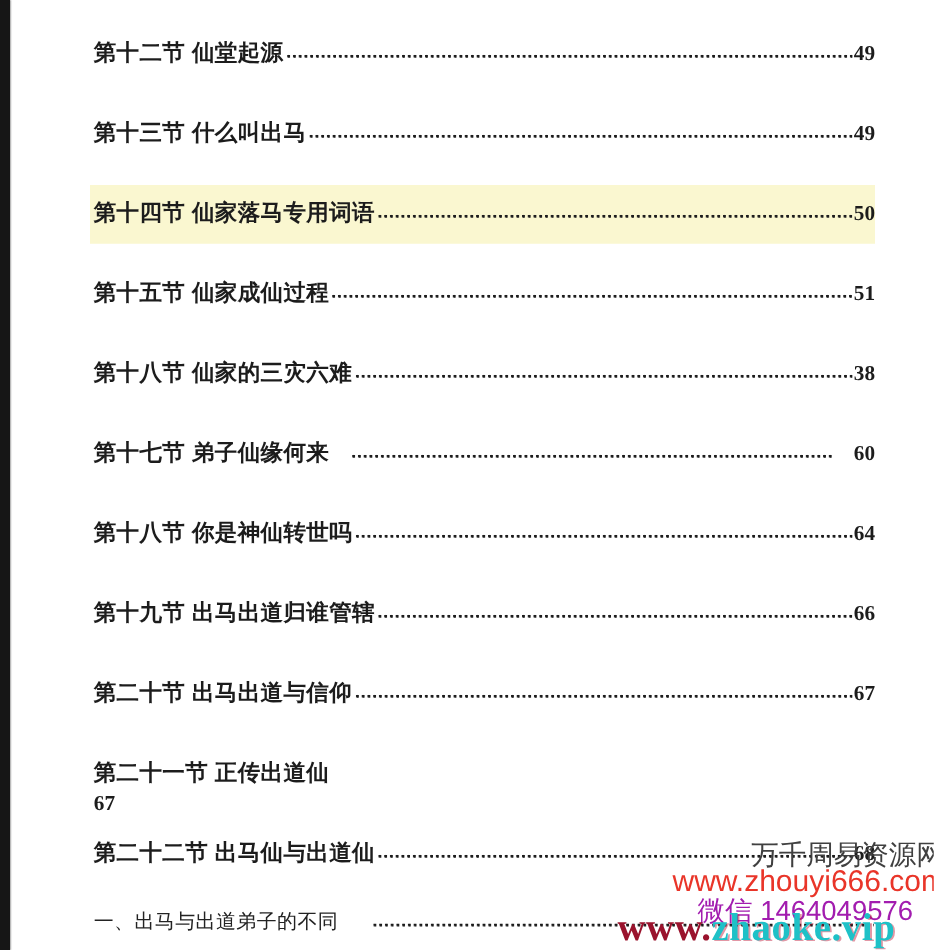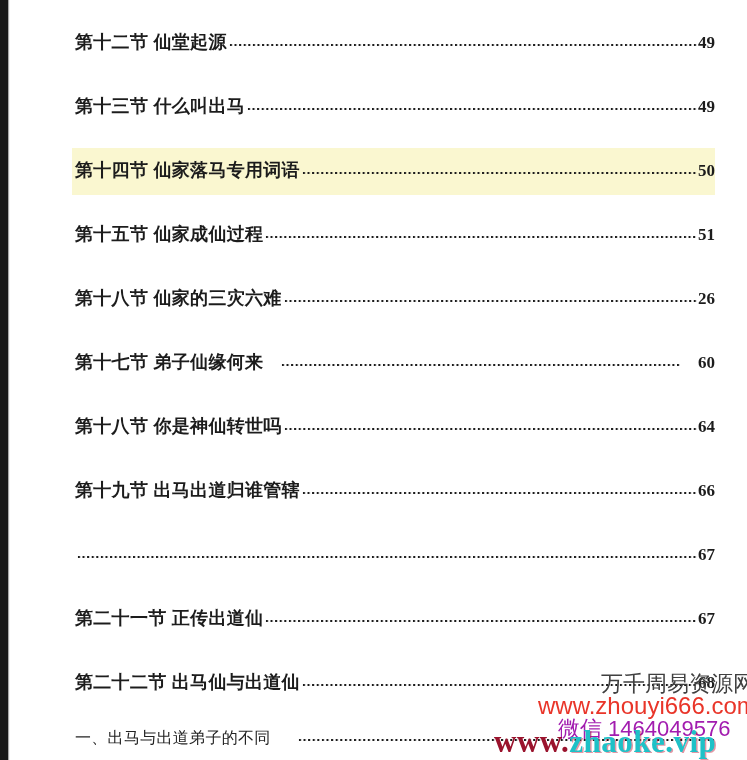--- a/index.html
+++ b/index.html
@@ -21,21 +21,21 @@
     position: absolute;
     left: 0; top: 0;
     width: 8px; height: 760px;
     background: #161616;
     box-shadow: 1px 0 1px rgba(0,0,0,0.35);
   }
   .toc { position: absolute; left: 0; top: 0; width: 100%; height: 100%; }
   .toc-row {
     position: absolute;
     left: 75px;
-    right: 32px;
+    right: 47px;
     display: flex;
     align-items: baseline;
     line-height: 21px;
     white-space: nowrap;
     justify-content: flex-end;
   }
   .toc-title {
     font-family: "Liberation Sans", "DejaVu Sans", sans-serif;
     font-weight: bold;
     font-size: 18px;
@@ -125,42 +125,43 @@
         <span class="toc-page">50</span>
       </div>
       <div class="toc-row" style="top: 224px;">
         <span class="toc-title">第十五节 仙家成仙过程</span>
         <span class="leader"></span>
         <span class="toc-page">51</span>
       </div>
       <div class="toc-row" style="top: 288px;">
         <span class="toc-title">第十八节 仙家的三灾六难</span>
         <span class="leader"></span>
-        <span class="toc-page">26</span>
+        <span class="toc-page">38</span>
       </div>
       <div class="toc-row" style="top: 352px; gap: 16px;">
         <span class="toc-title">第十七节 弟子仙缘何来</span>
         <span class="leader"></span>
         <span class="toc-page">60</span>
       </div>
       <div class="toc-row" style="top: 416px;">
         <span class="toc-title">第十八节 你是神仙转世吗</span>
         <span class="leader"></span>
         <span class="toc-page">64</span>
       </div>
       <div class="toc-row" style="top: 480px;">
         <span class="toc-title">第十九节 出马出道归谁管辖</span>
         <span class="leader"></span>
         <span class="toc-page">66</span>
       </div>
       <div class="toc-row" style="top: 544px;">
+        <span class="toc-title">第二十节 出马出道与信仰</span>
         <span class="leader"></span>
         <span class="toc-page">67</span>
       </div>
-      <div class="toc-row" style="top: 608px;">
+      <div class="toc-row" style="top: 608px; flex-direction: column;">
         <span class="toc-title">第二十一节 正传出道仙</span>
         <span class="leader"></span>
         <span class="toc-page">67</span>
       </div>
       <div class="toc-row" style="top: 672px;">
         <span class="toc-title">第二十二节 出马仙与出道仙</span>
         <span class="leader"></span>
         <span class="toc-page">68</span>
       </div>
       <div class="toc-row sub" style="top: 727px; gap: 25px;">

